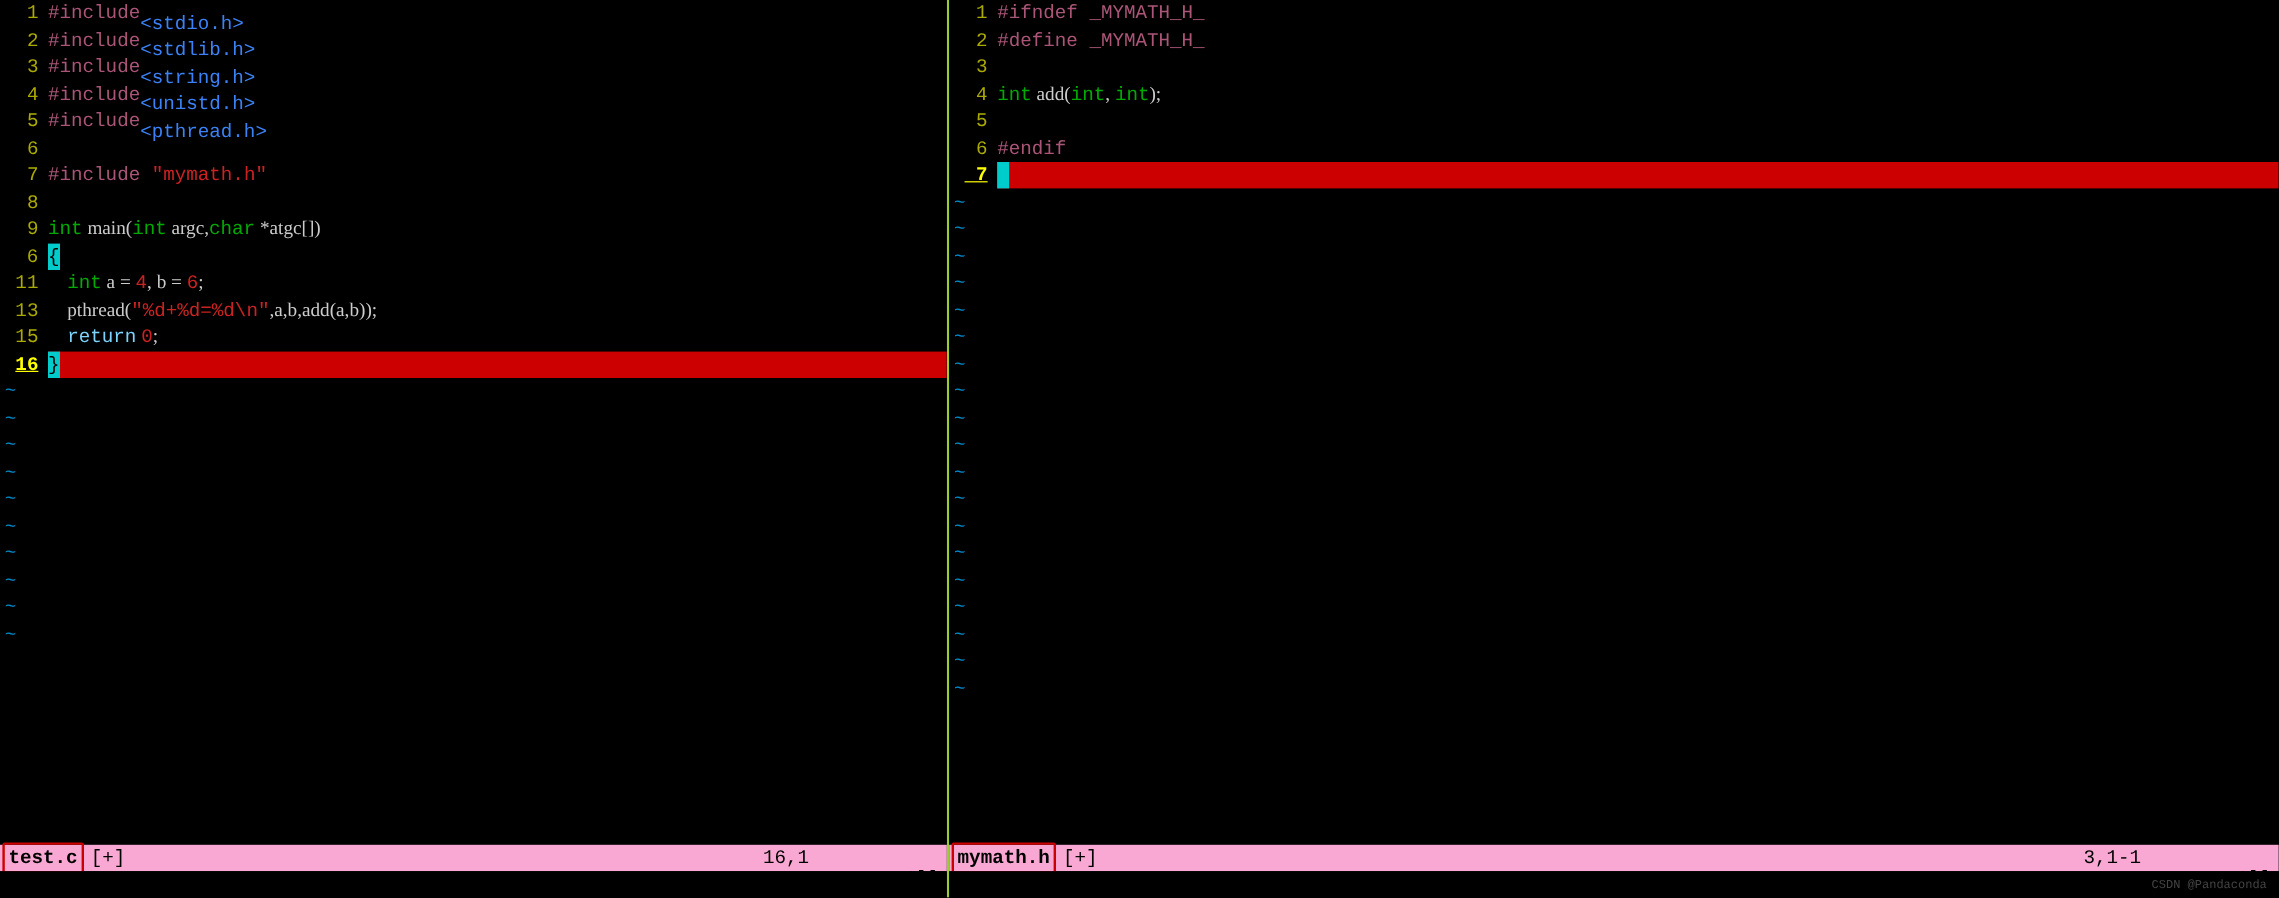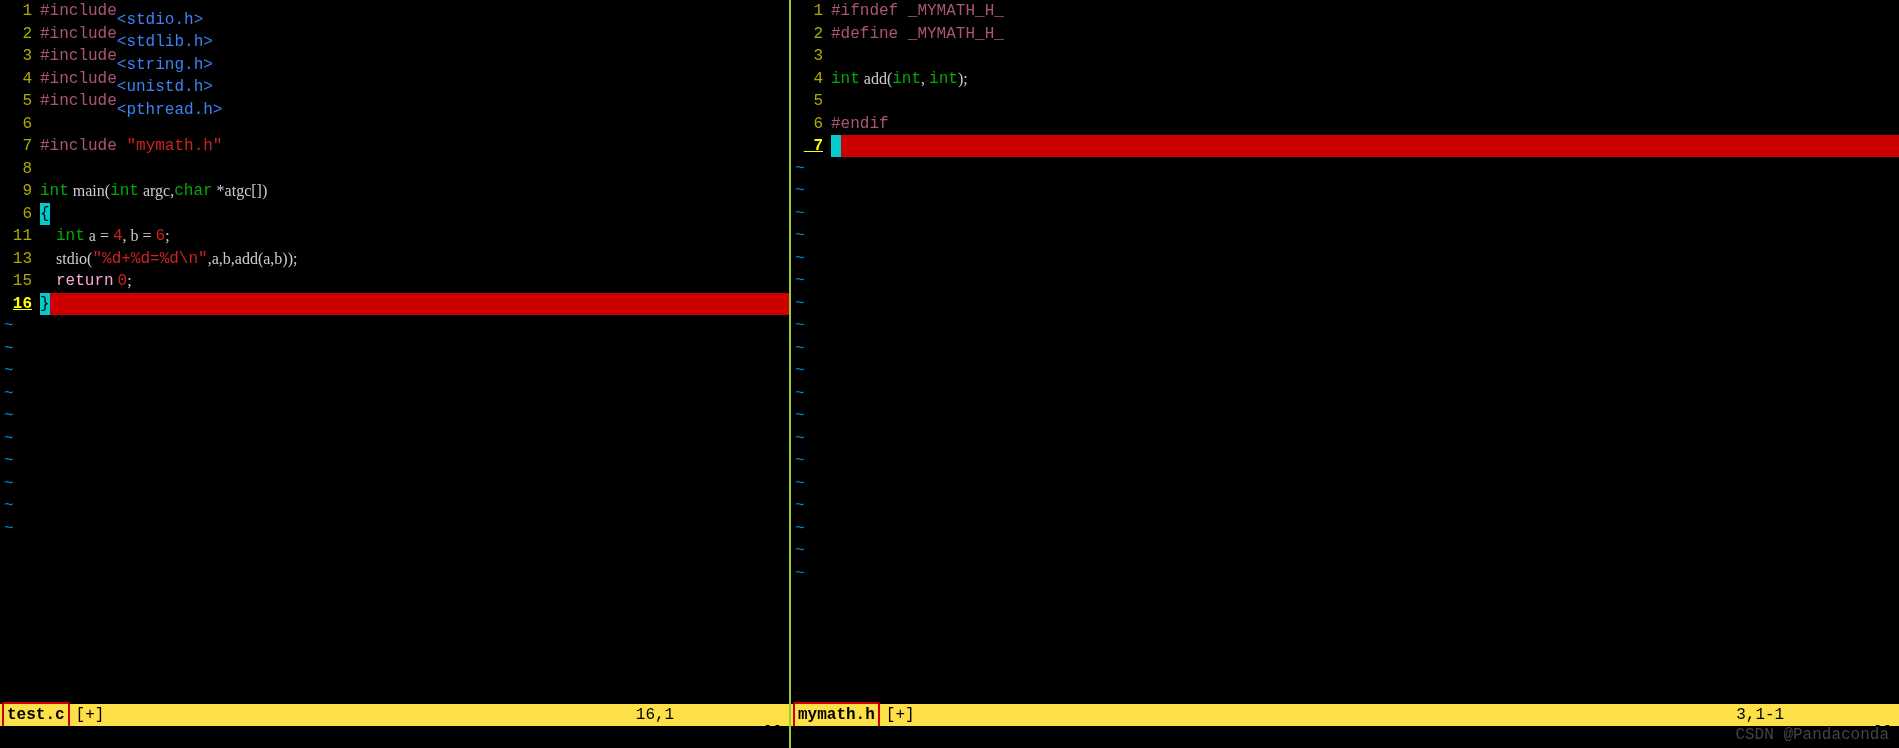--- a/index.html
+++ b/index.html
@@ -59,26 +59,26 @@
   .cursor-cyan {
     background: #00cccc;
     color: #000;
     display: inline-block;
   }
   
   .c-pre { color: #aa5577; } 
   .c-inc { color: #3b82f6; margin-top: 17px; } 
   .c-str { color: #cc2222; } 
   .c-kw  { color: #00aa00; } 
-  .c-ret { color: #f9a8d4; } 
+  .c-ret { color: #7dd3fc; } 
   .c-num { color: #cc2222; } 
   .c-txt { color: #cccccc; font-family: Liberation Serif, serif; }
 
   .status {
-    background: #fde047;
+    background: #f9a8d4;
     color: #000;
     height: 22px;
     display: flex;
     align-items: center;
     font-weight: bold;
     padding: 0 2px;
   }
   .status .fname {
     border: 2px solid #cc0000;
     padding: 0 3px;
@@ -90,40 +90,40 @@
   .status .all { margin-right: 4px; font-weight: normal; margin-top: 37px; }
   .cmdline {
     background: #000;
     height: 22px;
   }
   .watermark {
     position: absolute;
     right: 10px;
     bottom: 2px;
     color: #444;
-    font-size: 16px;
+    font-size: 10px;
   }
 </style>
 </head>
 <body>
 
 <div class="pane pane-left">
   <div class="code-area" id="code-left">
       <div class="line"><span class="lineno"> 1</span><span class="content"><span class="c-pre">#include</span><span class="c-inc">&lt;stdio.h&gt;</span></span></div>
       <div class="line"><span class="lineno"> 2</span><span class="content"><span class="c-pre">#include</span><span class="c-inc">&lt;stdlib.h&gt;</span></span></div>
       <div class="line"><span class="lineno"> 3</span><span class="content"><span class="c-pre">#include</span><span class="c-inc">&lt;string.h&gt;</span></span></div>
       <div class="line"><span class="lineno"> 4</span><span class="content"><span class="c-pre">#include</span><span class="c-inc">&lt;unistd.h&gt;</span></span></div>
       <div class="line"><span class="lineno"> 5</span><span class="content"><span class="c-pre">#include</span><span class="c-inc">&lt;pthread.h&gt;</span></span></div>
       <div class="line"><span class="lineno"> 6</span><span class="content"></span></div>
       <div class="line"><span class="lineno"> 7</span><span class="content"><span class="c-pre">#include </span><span class="c-str">"mymath.h"</span></span></div>
       <div class="line"><span class="lineno"> 8</span><span class="content"></span></div>
       <div class="line"><span class="lineno"> 9</span><span class="content"><span class="c-kw">int</span><span class="c-txt"> main(</span><span class="c-kw">int</span><span class="c-txt"> argc,</span><span class="c-kw">char</span><span class="c-txt"> *atgc[])</span></span></div>
       <div class="line"><span class="lineno">6</span><span class="content"><span class="cursor-cyan">{</span></span></div>
       <div class="line"><span class="lineno">11</span><span class="content"><span class="c-txt">    </span><span class="c-kw">int</span><span class="c-txt"> a = </span><span class="c-num">4</span><span class="c-txt">, b = </span><span class="c-num">6</span><span class="c-txt">;</span></span></div>
-      <div class="line"><span class="lineno">13</span><span class="content"><span class="c-txt">    stdio(</span><span class="c-str">"%d+%d=%d\n"</span><span class="c-txt">,a,b,add(a,b));</span></span></div>
+      <div class="line"><span class="lineno">13</span><span class="content"><span class="c-txt">    pthread(</span><span class="c-str">"%d+%d=%d\n"</span><span class="c-txt">,a,b,add(a,b));</span></span></div>
       <div class="line"><span class="lineno">15</span><span class="content"><span class="c-txt">    </span><span class="c-ret">return</span><span class="c-txt"> </span><span class="c-num">0</span><span class="c-txt">;</span></span></div>
       <div class="line"><span class="lineno current">16</span><span class="content"><span class="hl-red"><span class="cursor-cyan">}</span></span></span></div>
       <div class="line"><span class="tilde">~</span></div>
       <div class="line"><span class="tilde">~</span></div>
       <div class="line"><span class="tilde">~</span></div>
       <div class="line"><span class="tilde">~</span></div>
       <div class="line"><span class="tilde">~</span></div>
       <div class="line"><span class="tilde">~</span></div>
       <div class="line"><span class="tilde">~</span></div>
       <div class="line"><span class="tilde">~</span></div>

